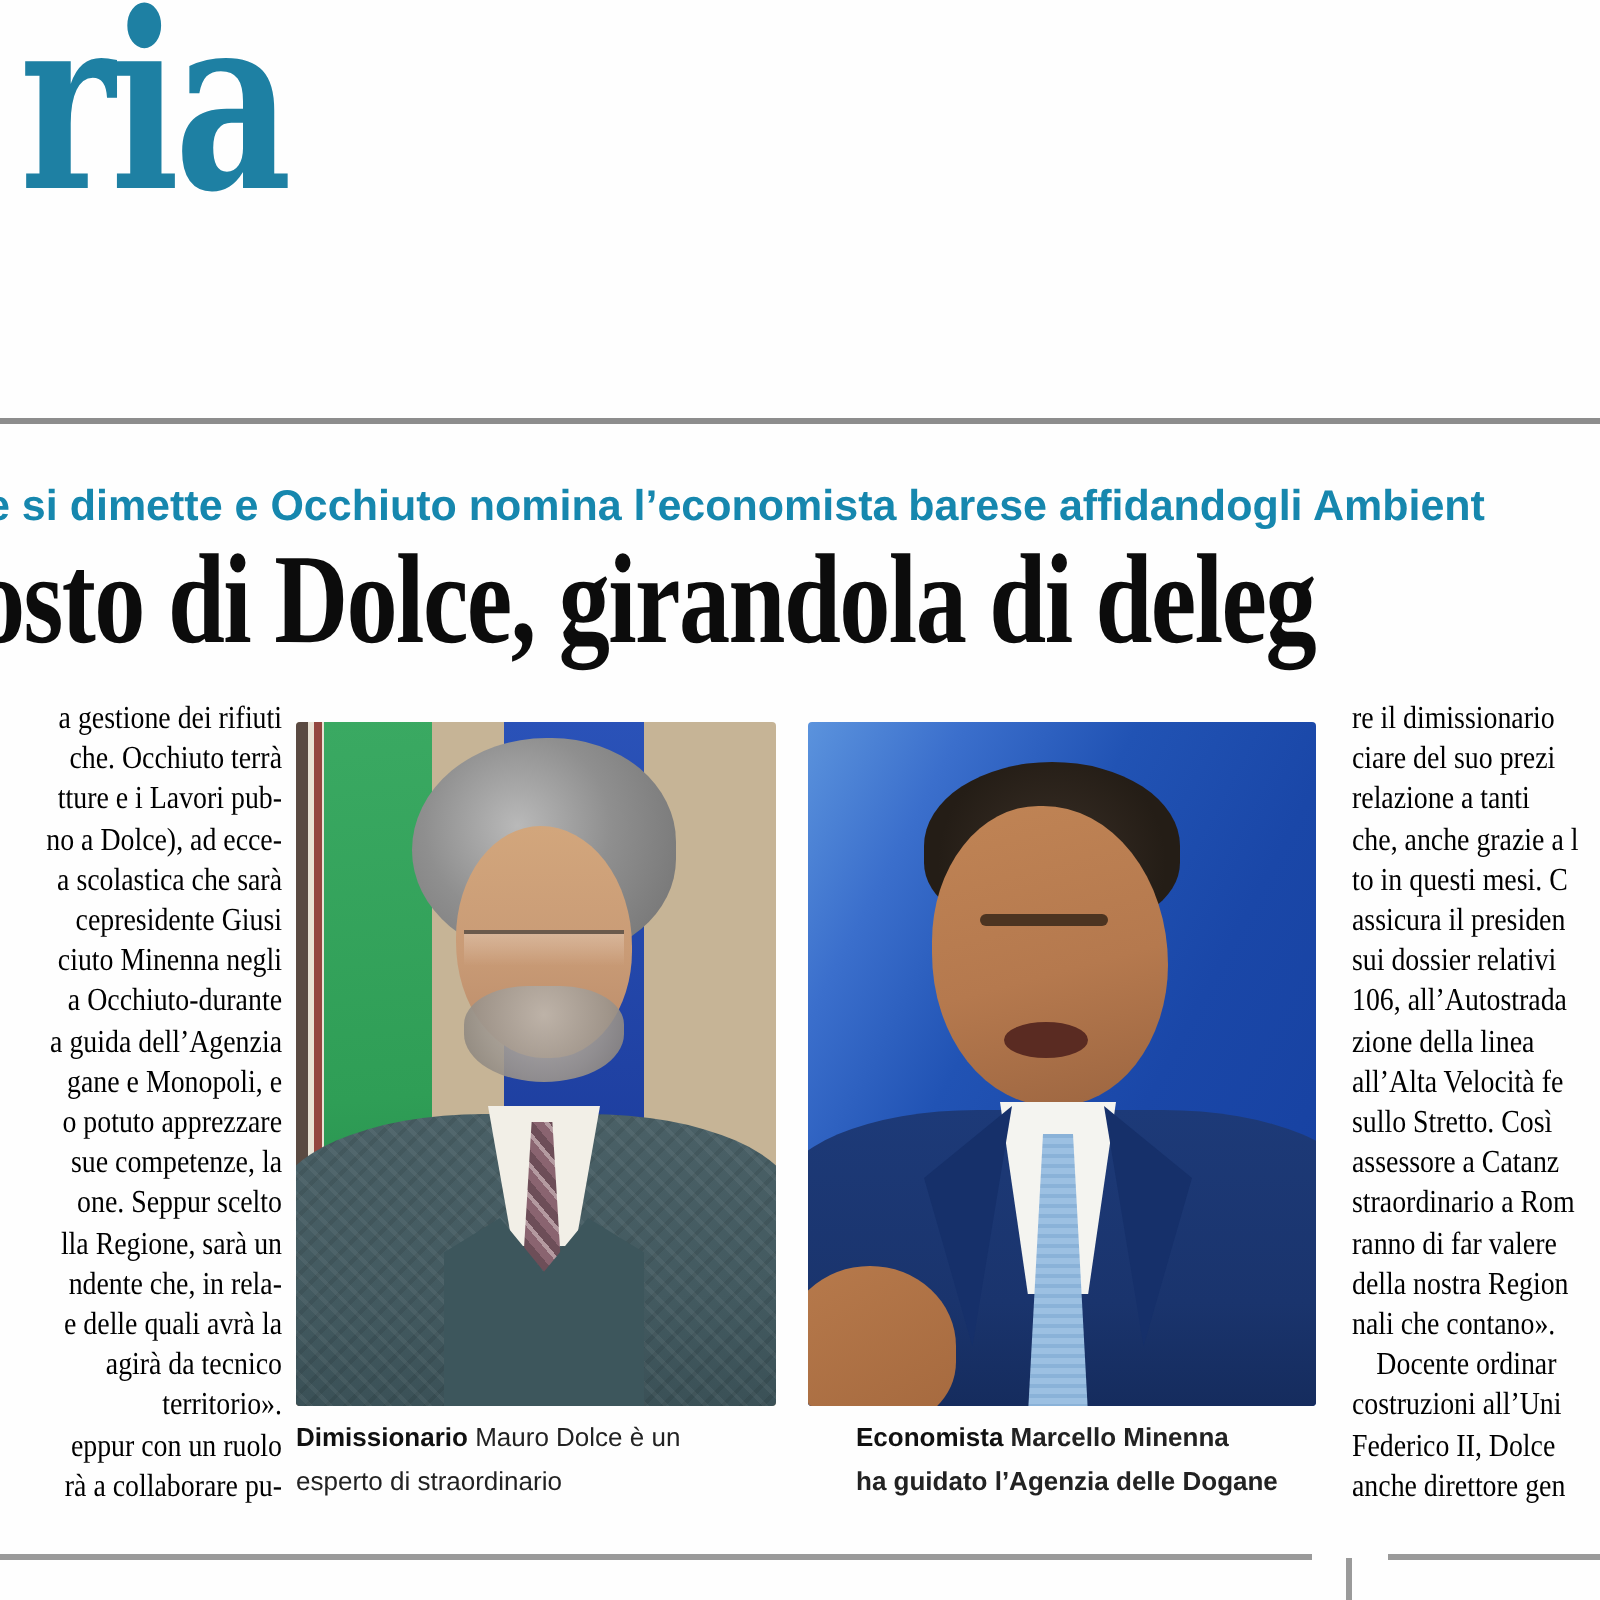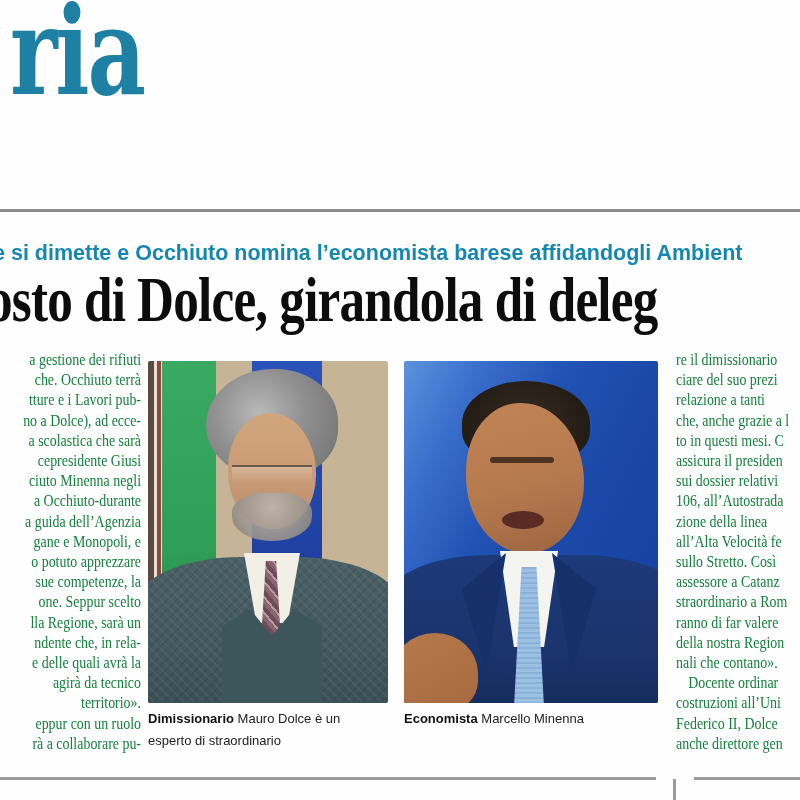--- a/index.html
+++ b/index.html
@@ -41,21 +41,21 @@
   .headline{
     left:-13px;top:266px;
     font-family:"Liberation Serif", serif;
     font-weight:bold;font-size:64px;line-height:1.05;
     letter-spacing:-1px;color:#0c0c0c;
     transform:scaleX(0.80);transform-origin:left top;
     white-space:nowrap;
   }
 
   
-  .col{top:350px;font-size:16px;color:#15803d;}
+  .col{top:350px;font-size:16px;color:#000000;}
   .col .tl{
     line-height:20.2px;white-space:nowrap;
     transform:scaleX(0.87);
   }
   .col-left{left:0;width:141px;text-align:right;}
   .col-left .tl{transform-origin:right center;}
   .col-right{left:676px;width:220px;text-align:left;}
   .col-right .tl{transform-origin:left center;}
 
   
@@ -122,21 +122,21 @@
     background:linear-gradient(150deg,#b77a4c 0%,#a5693e 100%);}
 
   
   .caption{
     top:708px;width:256px;
     font-family:"Liberation Sans", sans-serif;
     font-size:13px;line-height:21.5px;color:#222;
   }
   .caption b{color:#111;}
   .caption-left{left:148px;}
-  .caption-right{left:404px;}
+  .caption-right{left:428px;font-weight:bold;}
 </style>
 </head>
 <body>
 
 <div>
 
   <div class="abs masthead">ria</div>
 
   <div class="abs rule-top"></div>
 
@@ -219,19 +219,20 @@
       <div class="tl">anche direttore gen</div>
     </div>
 
   <div class="abs caption caption-left">
     <div><b>Dimissionario</b><span> Mauro Dolce è un</span></div>
     <div>esperto di straordinario</div>
   </div>
 
   <div class="abs caption caption-right">
     <div><b>Economista</b><span> Marcello Minenna</span></div>
+    <div>ha guidato l’Agenzia delle Dogane</div>
   </div>
 
   <div class="abs rule-bottom-left"></div>
   <div class="abs rule-bottom-right"></div>
   <div class="abs rule-bottom-tick"></div>
 
 </div>
 
 </body></html>

